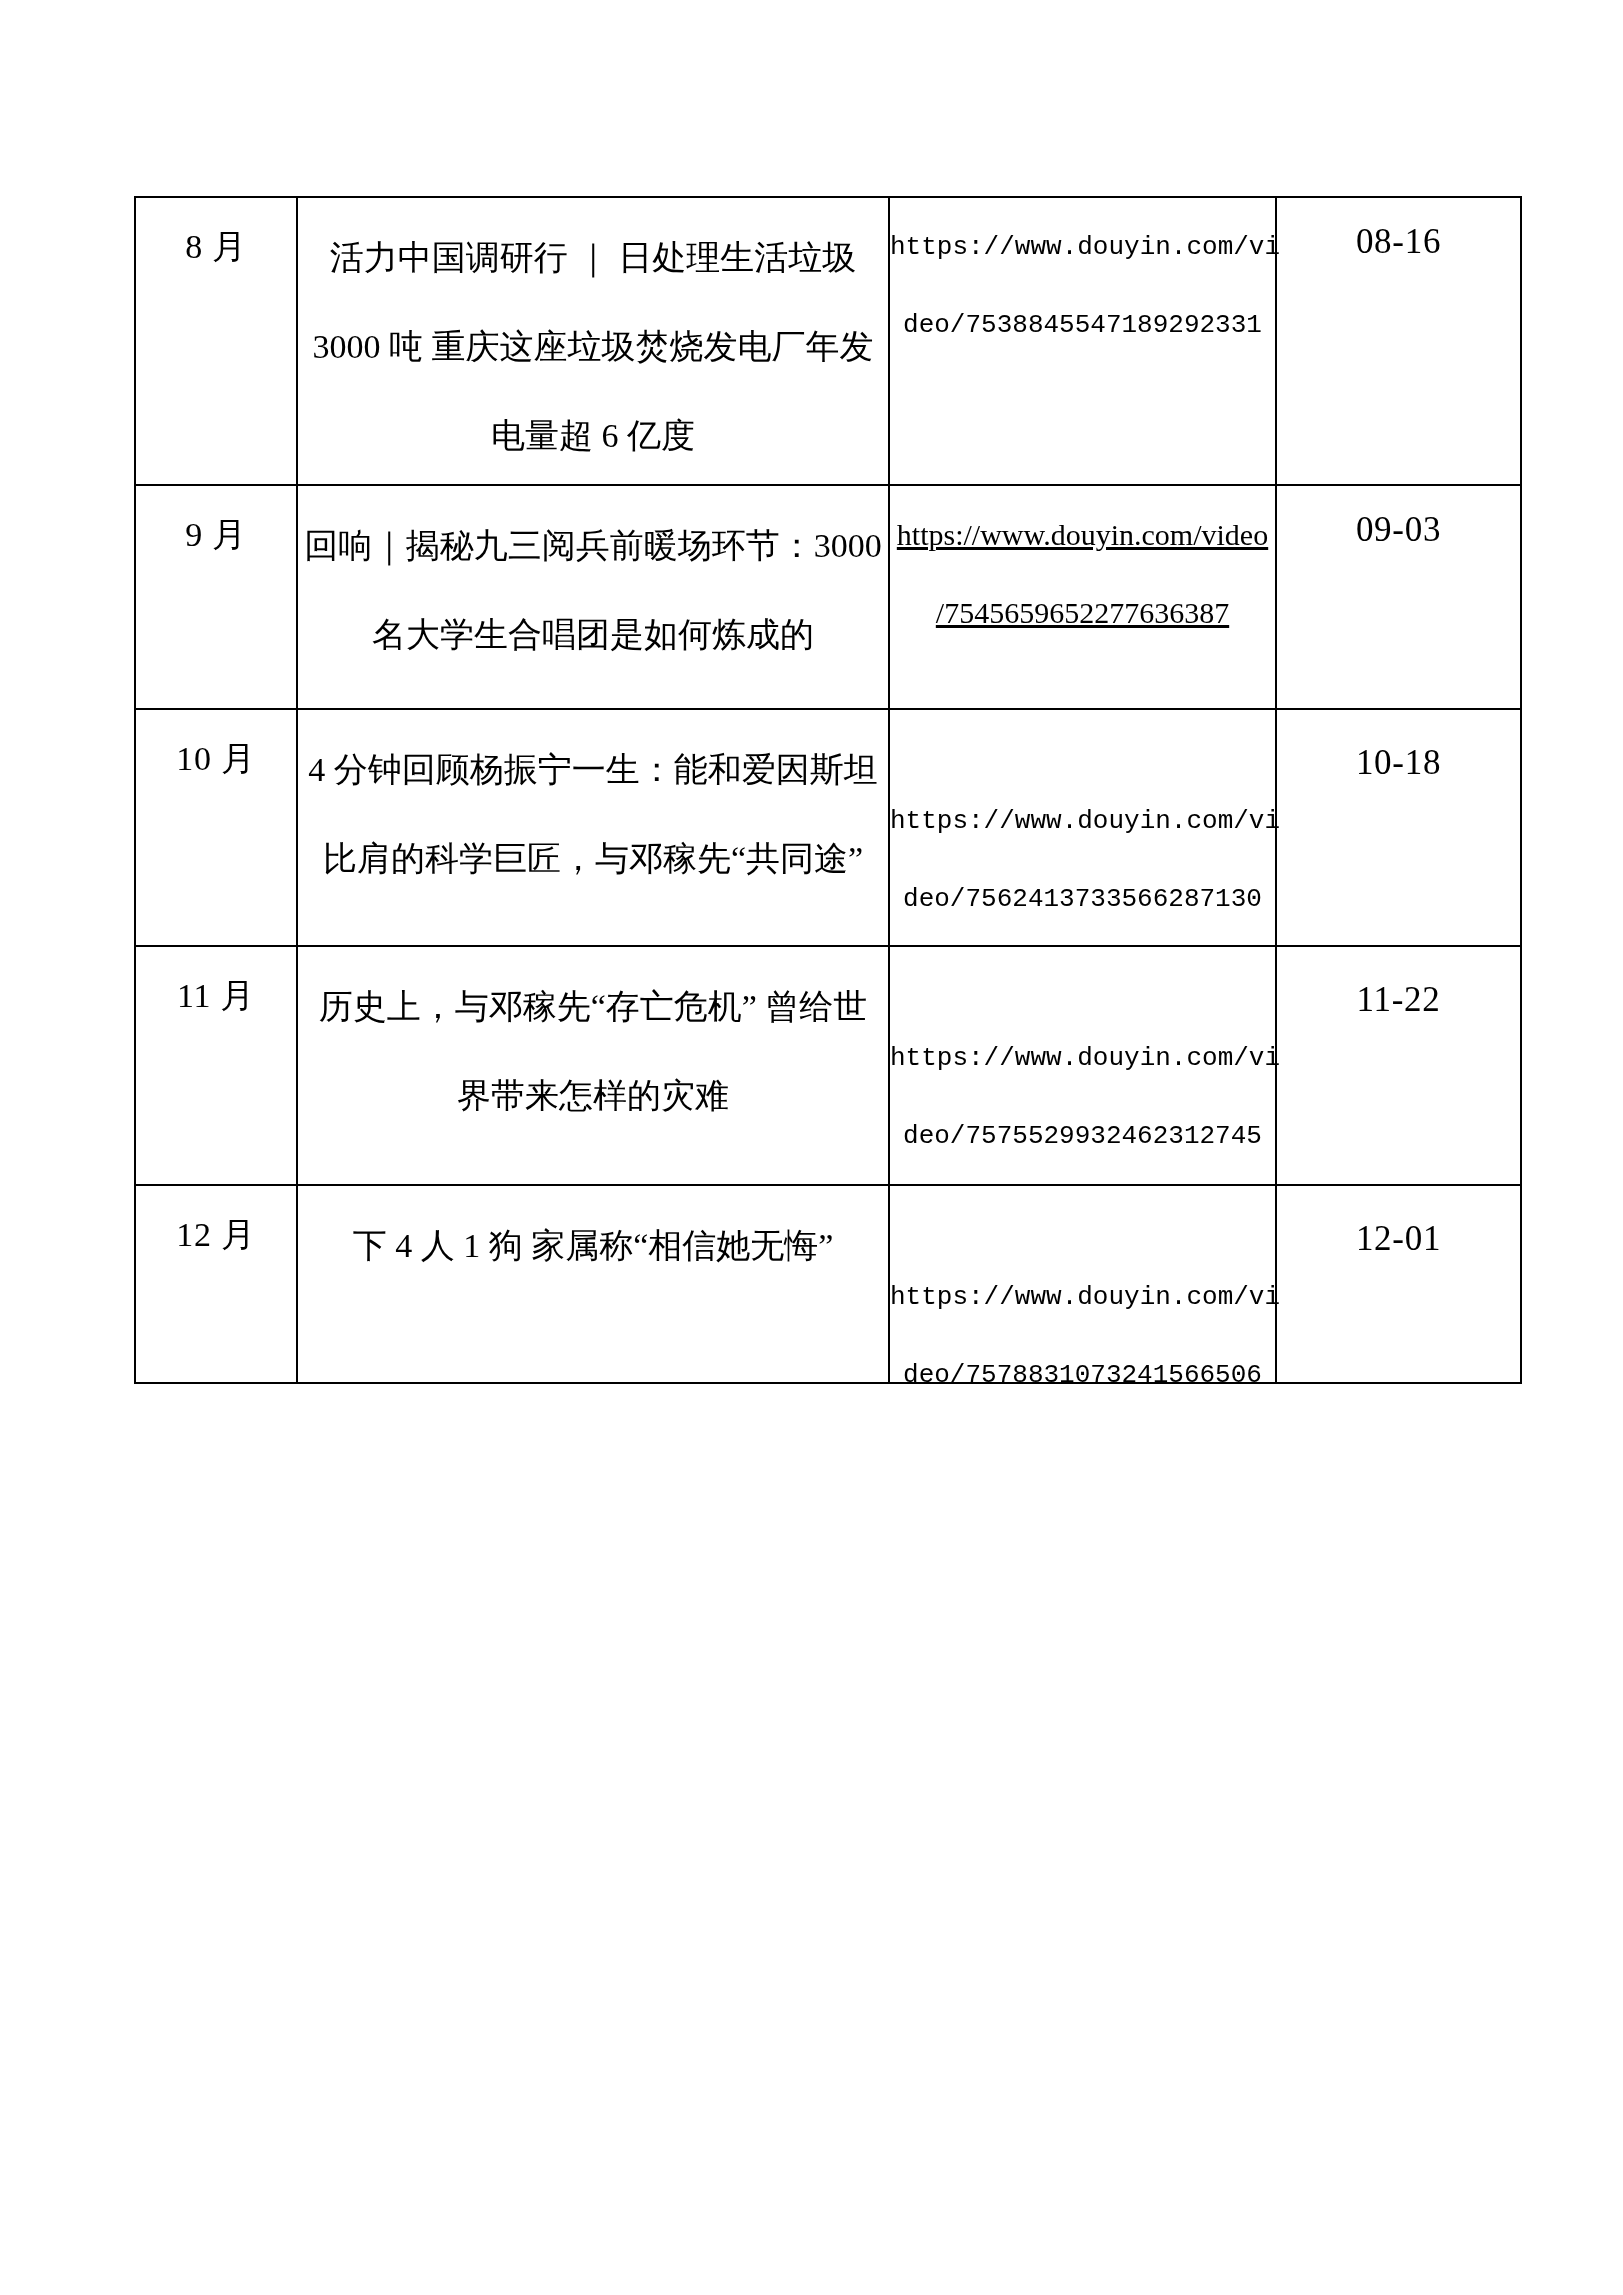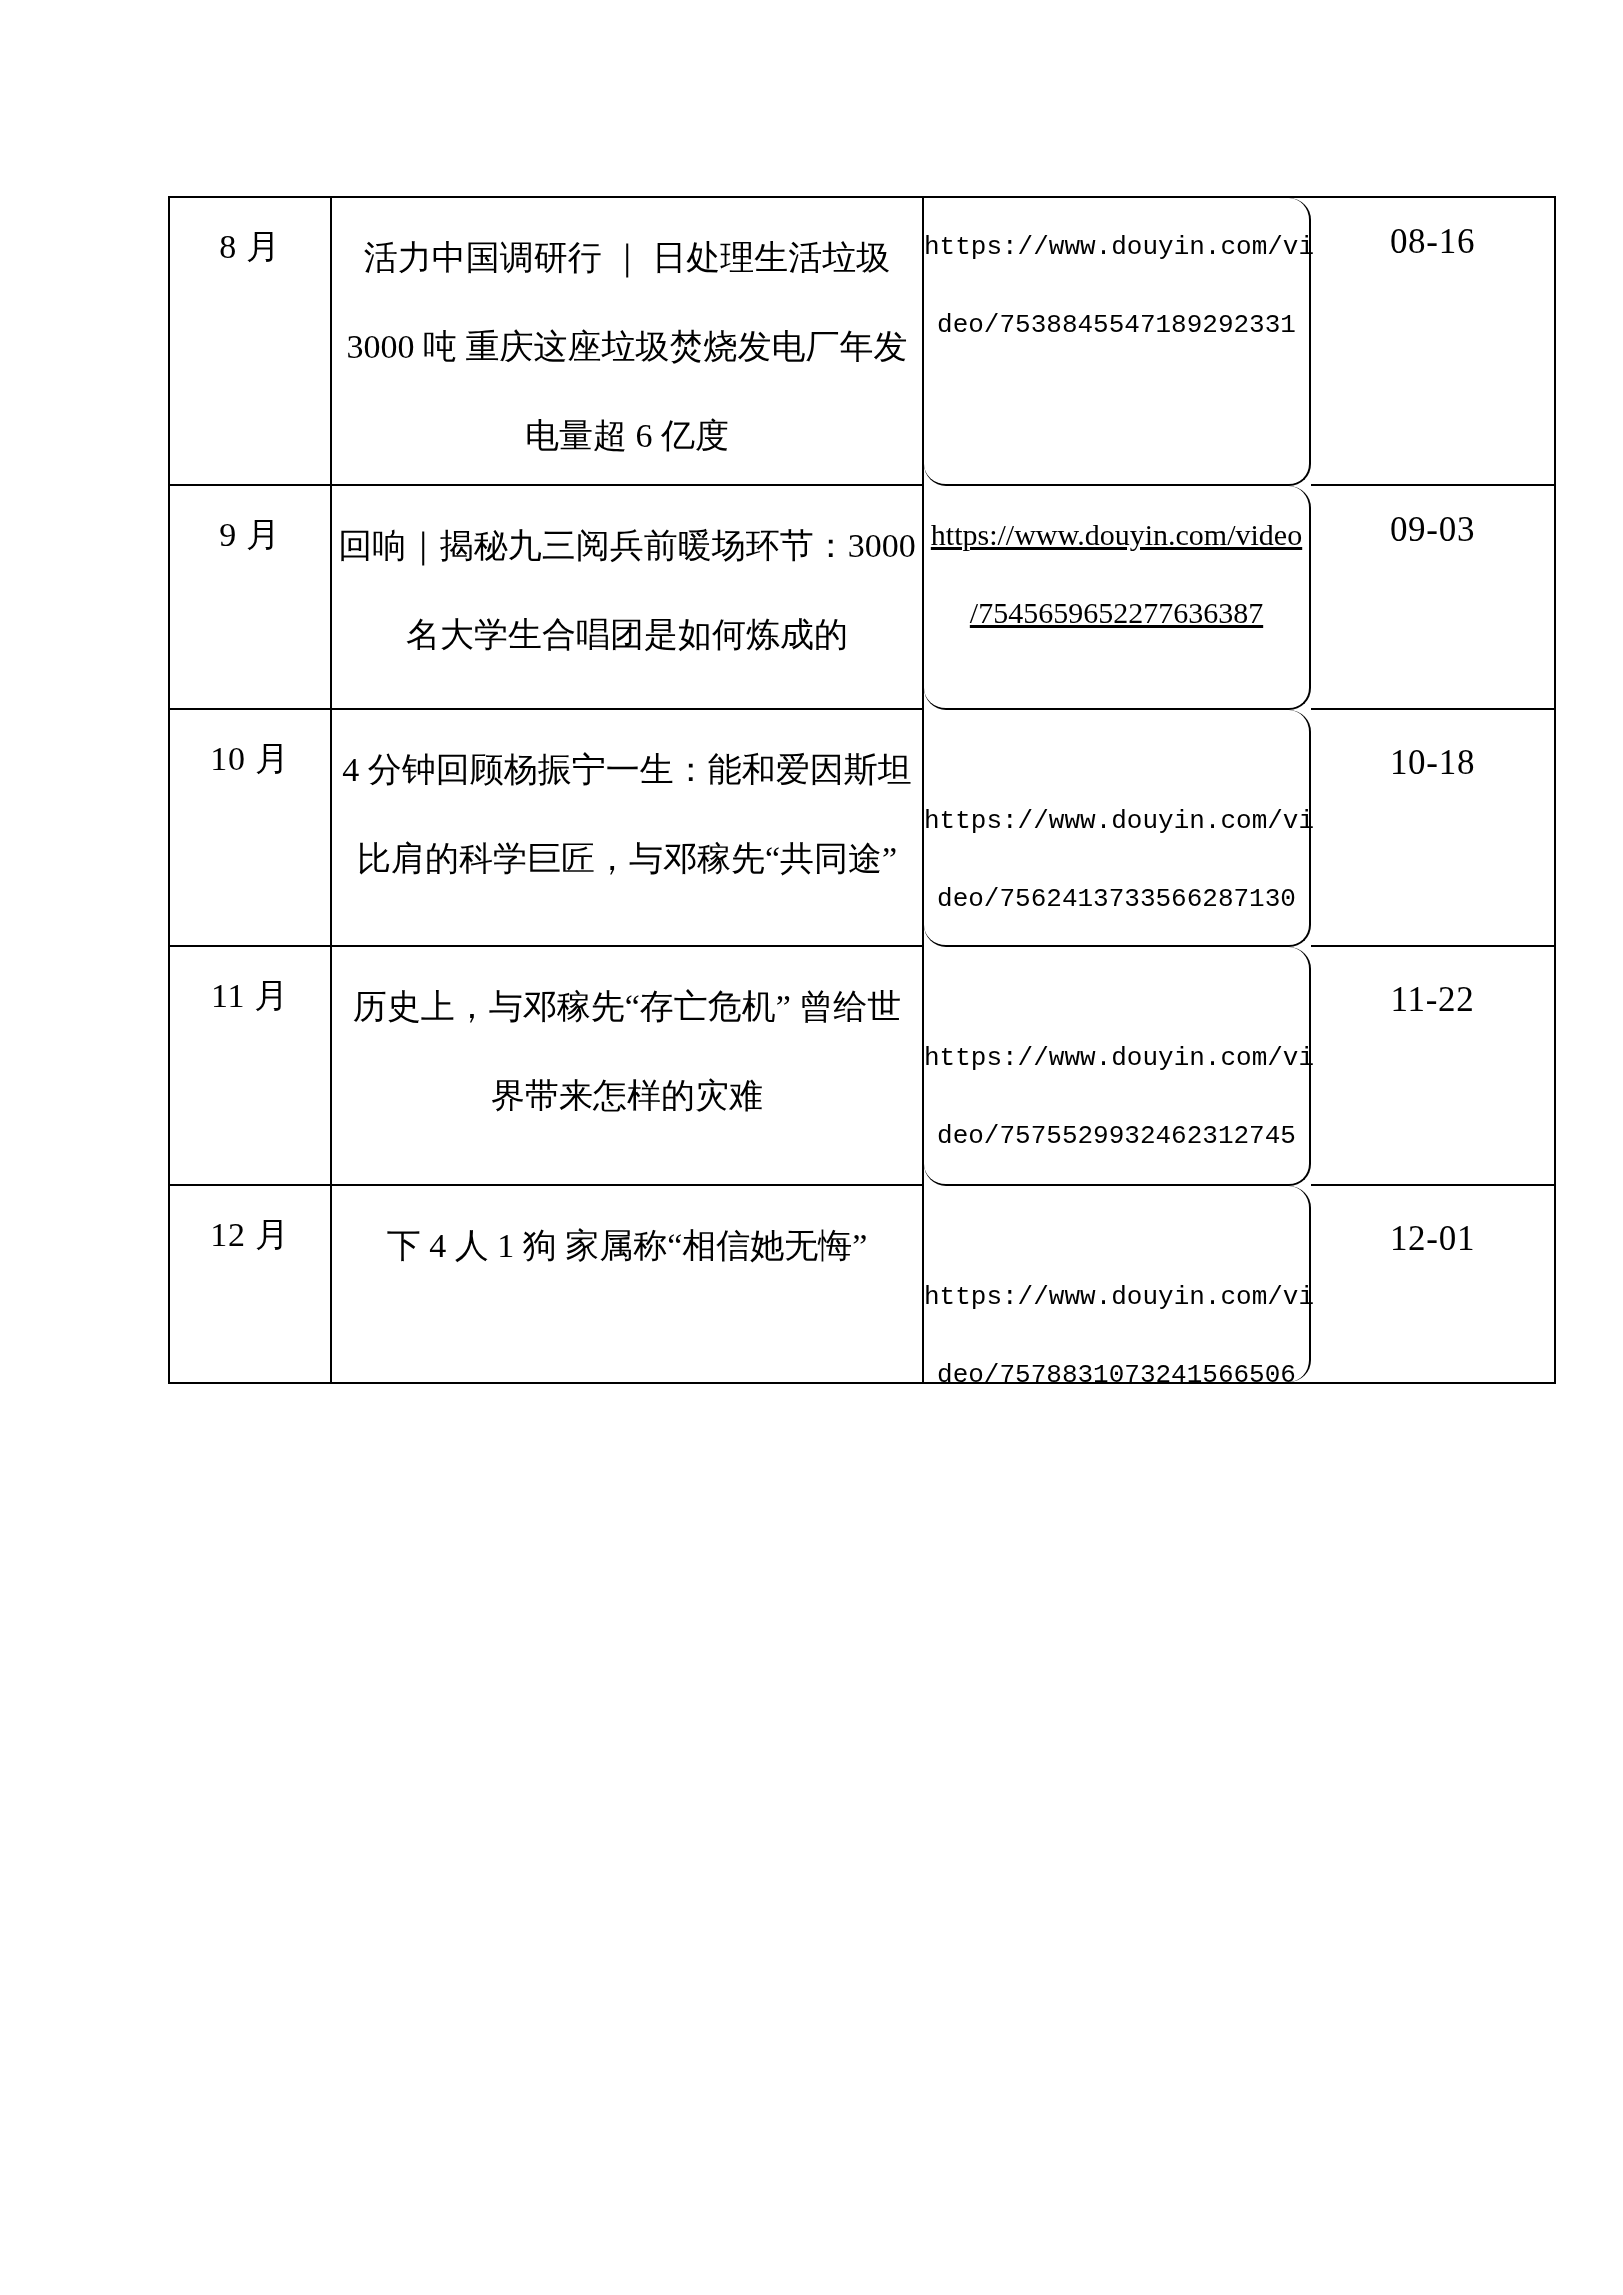--- a/index.html
+++ b/index.html
@@ -12,21 +12,21 @@
     position: relative;
     width: 1623px;
     height: 2295px;
     background: #ffffff;
     color: #000000;
     font-family: "Liberation Serif", serif;
     overflow: hidden;
   }
   .doc-table {
     position: absolute;
-    left: 168px;
+    left: 134px;
     top: 196px;
     display: grid;
     grid-template-columns: 162px 592px 387px 243px;
     grid-template-rows: 288px 224px 237px 239px 196px;
     border-top: 2.7px solid #000;
     border-bottom: 2.7px solid #000;
     border-left: 2px solid #000;
     border-right: 2px solid #000;
     background: #ffffff;
   }
@@ -53,21 +53,20 @@
   }
   .title-line {
     display: block;
     white-space: nowrap;
   }
   .url-cell {
     font-family: "Liberation Mono", monospace;
     font-size: 26px;
     line-height: 78px;
     padding-top: 9.5px;
-    border-radius: 22px;
   }
   .url-cell.serif-url {
     font-family: "Liberation Serif", serif;
     font-size: 30px;
     text-decoration: underline;
   }
   .url-cell.v-center {
     padding-top: 72px;
   }
   .url-line {

